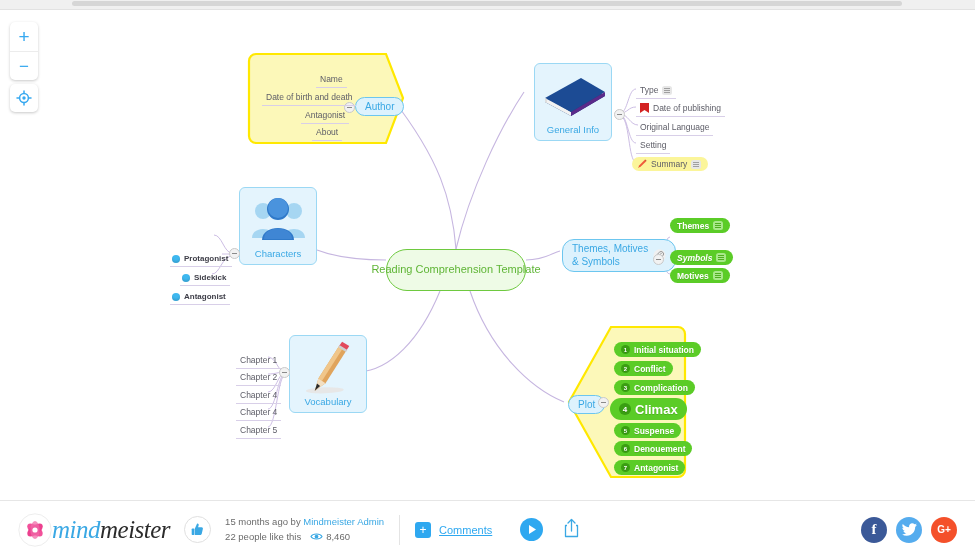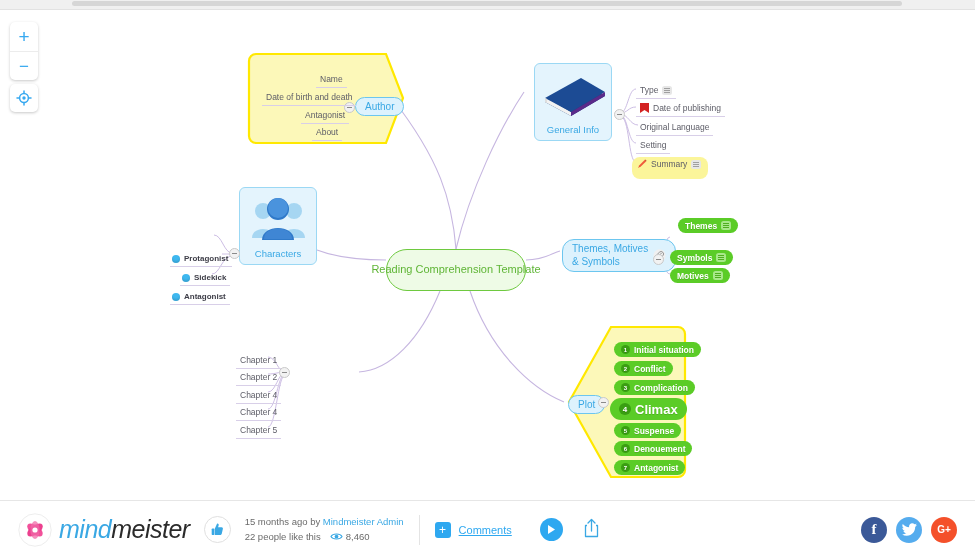--- a/index.html
+++ b/index.html
@@ -69,21 +69,21 @@
     align-items: center; justify-content: flex-end; padding-bottom: 5px;
   }
   .img-card .cap { color: #3aa8e4; font-size: 9.5px; }
   .img-card .art { position: absolute; left: 0; top: 4px; width: 78px; height: 56px; }
 
   
   .leaf {
     font-size: 8.5px; color: #5d5d67; padding: 2px 4px 3px 4px;
     border-bottom: 1px solid #d8cfe8; display: flex; align-items: center; gap: 4px;
   }
-  .leaf.hl { background: #fbf59a; border-radius: 8px; border-bottom: none; padding: 2px 7px 10px 5px; }
+  .leaf.hl { background: #fbf59a; border-radius: 8px; border-bottom: none; padding: 2px 7px 2px 5px; }
 
   
   .bleaf { font-size: 8px; color: #3e3e48; font-weight: bold; display: flex; align-items: center; gap: 4px;
            padding: 2px 4px 3px 2px; border-bottom: 1px solid #d8cfe8; margin-top: 20px; }
   .dot { width: 8px; height: 8px; border-radius: 50%; background: #3eb8f0; flex: none;
          box-shadow: inset 0 -2px 2px rgba(0,0,0,.12); }
 
   
   .gpill {
     background: #5bcc27; border-radius: 11px; color: #fff; font-size: 8.5px; font-weight: bold;
@@ -115,21 +115,21 @@
 
   
   .boundary { position: absolute; pointer-events: none; }
 
   
   .footer {
     position: absolute; left: 0; bottom: 0; width: 975px; height: 58px;
     background: #fff; border-top: 1px solid #e6e6e6;
     display: flex; align-items: center; padding: 0 18px;
   }
-  .brand { display: flex; align-items: center; gap: 7px; }
+  .brand { display: flex; align-items: center; gap: 0; font-family: Liberation Serif, serif; }
   .brand-word { font-size: 25px; color: #2b2b2b; font-style: italic; letter-spacing: -.5px; }
   .brand-word b { color: #3aa8e4; font-weight: normal; }
   .like-btn {
     width: 27px; height: 27px; border-radius: 50%; border: 1px solid #e0e0e0;
     display: flex; align-items: center; justify-content: center; margin-left: 14px; cursor: pointer;
   }
   .meta { margin-left: 14px; font-size: 9.5px; color: #6b6b6b; line-height: 1.5; }
   .meta a { color: #3aa8e4; }
   .divider { width: 1px; height: 30px; background: #e4e4e4; margin: 0 15px; }
   .plus-sq {
@@ -347,29 +347,29 @@
         <span>Themes, Motives</span>
         <span>&amp; Symbols</span>
       </span>
       <svg width="13" height="13" viewBox="0 0 14 14">
         <circle cx="7" cy="7" r="6.6" fill="#f0f0f0"></circle>
         <path d="M9.2,4.4 L5.3,8.3 A1.5,1.5 0 0 0 7.4,10.4 L10.6,7.2 A2.6,2.6 0 0 0 6.9,3.5 L4,6.4" fill="none" stroke="#8d8d8d" stroke-width="1" stroke-linecap="round"></path>
       </svg>
     </div>
     <div class="toggle" style="left:653px; top:244px;"></div>
 
-    <div class="node gpill" style="left:670px; top:208px;margin-left:8px;">
+    <div class="node gpill" style="left:670px; top:208px;">
       <span>Themes</span>
       <span class="noteico">
           <i></i>
           <i></i>
           <i></i>
         </span>
     </div>
-    <div class="node gpill" style="left:670px; top:240px;">
+    <div class="node gpill" style="left:670px; top:240px;font-style:italic;">
       <span>Symbols</span>
       <span class="noteico">
           <i></i>
           <i></i>
           <i></i>
         </span>
     </div>
     <div class="node gpill" style="left:670px; top:258px;">
       <span>Motives</span>
       <span class="noteico">
@@ -406,20 +406,34 @@
     </div>
     <div class="node gpill" style="left:614px; top:431px;">
       <span class="numbadge">6</span>
       <span>Denouement</span>
     </div>
     <div class="node gpill" style="left:614px; top:450px;">
       <span class="numbadge">7</span>
       <span>Antagonist</span>
     </div>
 
+    <div class="node img-card" style="left:289px; top:325px;">
+      <svg class="art" viewBox="0 0 78 56">
+        <g transform="translate(20,4) rotate(-2 24 24)">
+          <ellipse cx="14" cy="46" rx="19" ry="3" fill="#e7e7e7"></ellipse>
+          <path d="M4,46 L8,34 L30,2 L37,7 L15,39 Z" fill="#e0a45c"></path>
+          <path d="M8,34 L30,2 L33.5,4.5 L11.5,36.5 Z" fill="#f0c68a"></path>
+          <path d="M4,46 L8,34 L15,39 Z" fill="#f2dfc2"></path>
+          <path d="M4,46 L6.5,39 L9.5,41.5 Z" fill="#2b2b2b"></path>
+          <path d="M30,2 L37,7 L40,2.5 L33,-2 Z" fill="#e2495c"></path>
+          <path d="M29,3.5 L36.5,8.5 L38,6.5 L30.5,1.5 Z" fill="#cfcfcf"></path>
+        </g>
+      </svg>
+      <span class="cap">Vocabulary</span>
+    </div>
     <div class="toggle" style="left:279px; top:357px;"></div>
 
     <div class="node leaf" style="left:236px; top:343px;">
       <span>Chapter 1</span>
     </div>
     <div class="node leaf" style="left:236px; top:360px;">
       <span>Chapter 2</span>
     </div>
     <div class="node leaf" style="left:236px; top:378px;">
       <span>Chapter 4</span>

